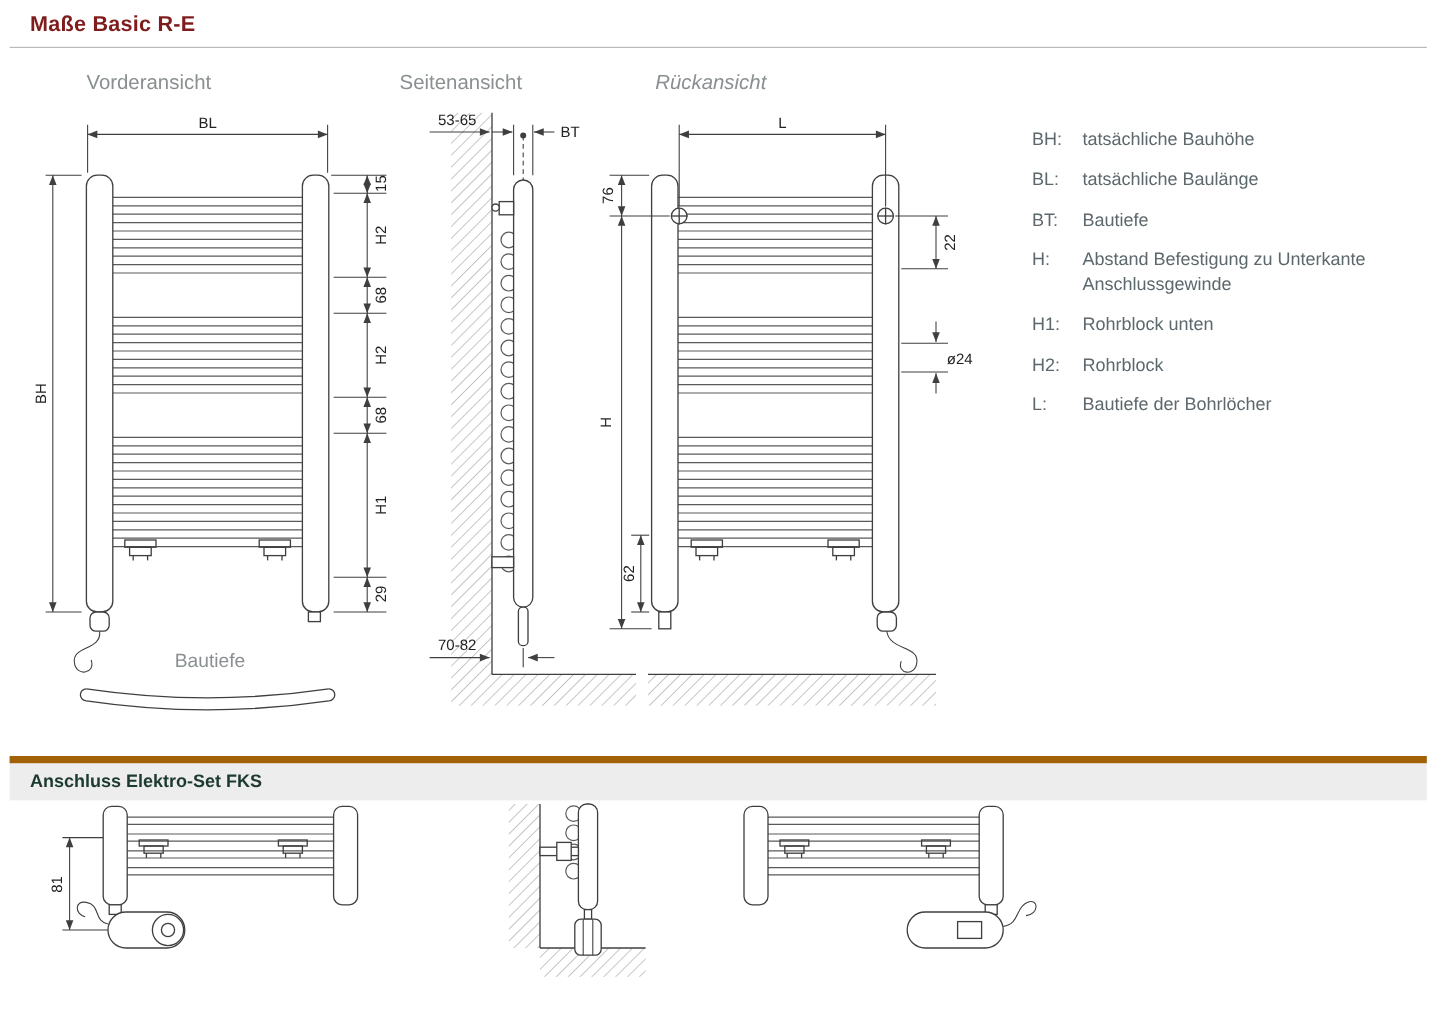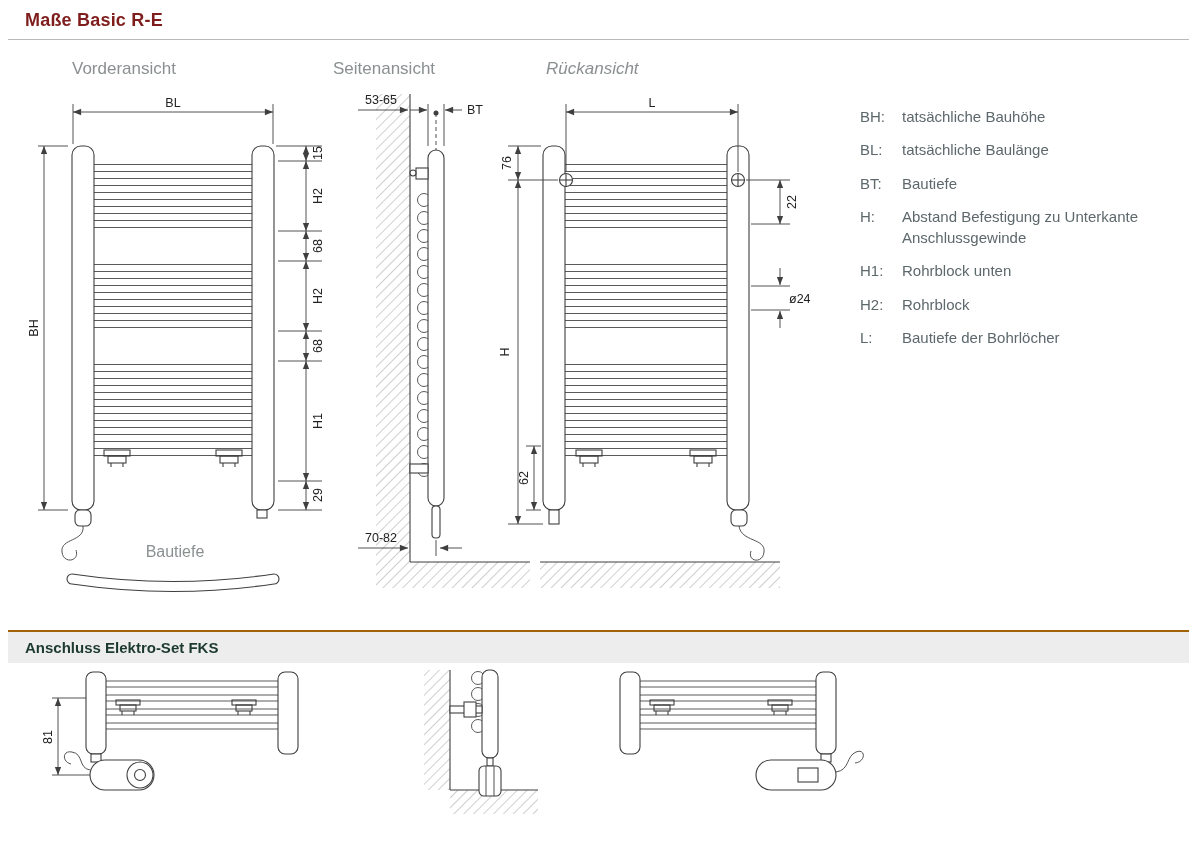--- a/index.html
+++ b/index.html
@@ -6,21 +6,21 @@
   body{width:1197px;height:844px;position:relative;font-family:"Liberation Sans",sans-serif;overflow:hidden;}
   .abs{position:absolute;}
   .page-title{left:25px;top:10px;font-size:18px;font-weight:bold;color:#7f1d1d;letter-spacing:.2px;}
   .rule{left:8px;right:8px;top:39px;height:1px;background:#b9b9b9;}
   .vtitle{font-size:17px;color:#8a9091;text-align:left;}
   .shape-title{font-size:16px;color:#8a9091;text-align:center;}
   .legend{line-height:1.42;}
   .legend .row{display:flex;margin-bottom:12px;color:#5d686c;font-size:15px;}
   .legend .lk{width:42px;flex:0 0 42px;}
   .legend .lt{flex:1;}
-  .secbar{left:8px;right:8px;top:630px;height:31px;background:#ededed;border-top:2px solid #a16207;}
+  .secbar{left:8px;right:8px;top:630px;height:31px;background:#ededed;border-top:6px solid #a16207;}
   .secbar .sectitle{font-size:15px;font-weight:bold;color:#1d3a2f;line-height:31px;padding-left:17px;}
   svg{position:absolute;}
   svg text{font-family:"Liberation Sans",sans-serif;}
   .dt{font-size:12.5px;fill:#222;}
   .s1{stroke:#3f3f3f;stroke-width:1.1;fill:none;}
   .s1f{stroke:#3f3f3f;stroke-width:1.1;fill:#fff;}
   .tube{stroke:#5a5a5a;stroke-width:1;fill:#fff;}
   .sd{stroke:#3f3f3f;stroke-width:0.9;fill:none;}
   .sdd{stroke:#3f3f3f;stroke-width:0.9;fill:none;stroke-dasharray:4 3;}
   .dotf{fill:#3f3f3f;}

